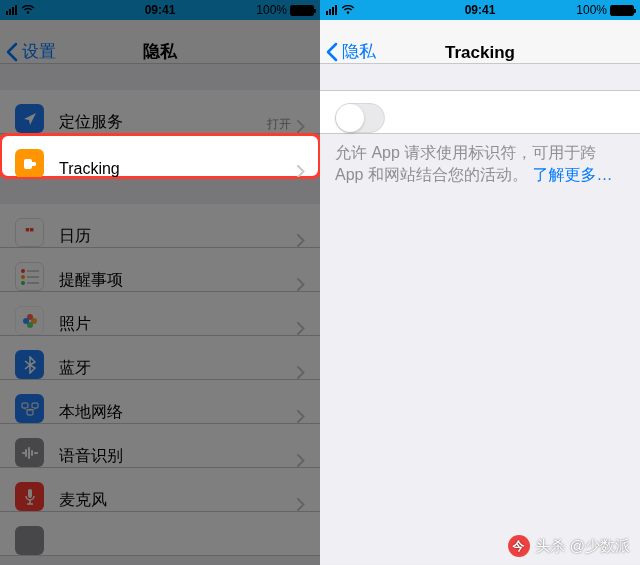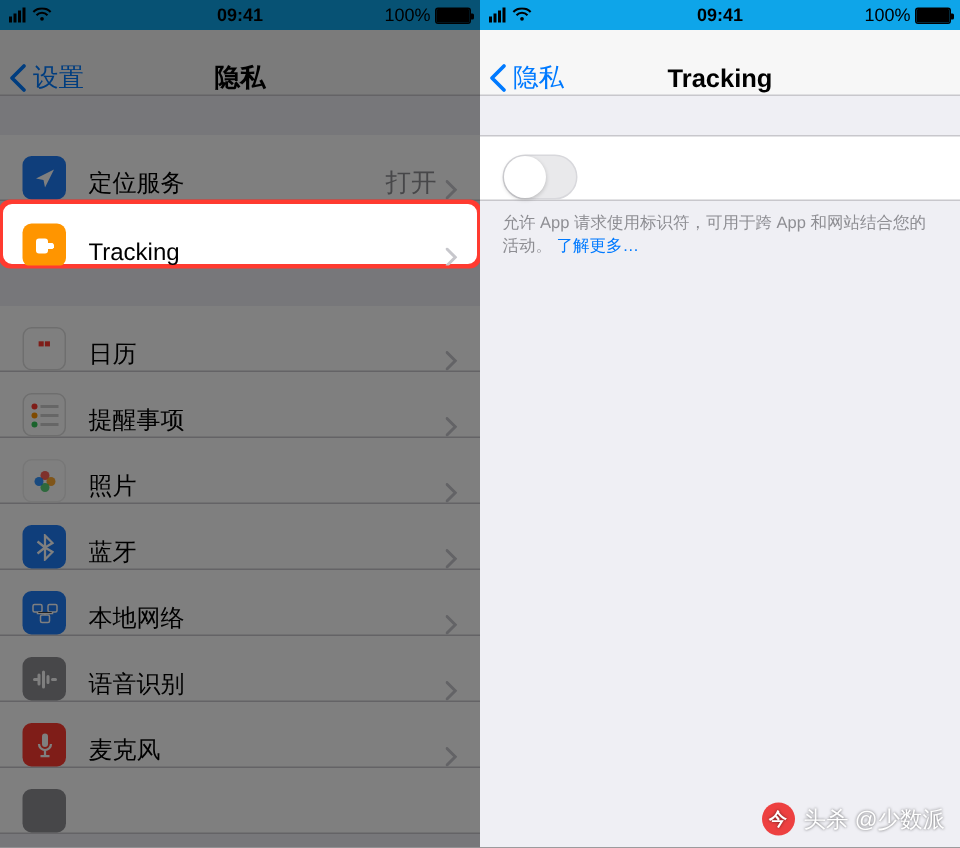--- a/index.html
+++ b/index.html
@@ -25,32 +25,32 @@
 .nav-title { position: absolute; left: 50%; transform: translateX(-50%); font-size: 17px; font-weight: 600; }
 .nav-back { display: flex; align-items: center; color: #007aff; font-size: 17px; padding-left: 6px; }
 .nav-back svg { width: 12px; height: 20px; margin-right: 4px; }
 
 
 .gap { height: 26px; }
 .row { height: 44px; background: #fff; display: flex; align-items: flex-end; padding: 0 15px; border-bottom: 0.5px solid #c8c7cc; position: relative; }
 .row:first-of-type { border-top: 0.5px solid #c8c7cc; }
 .row-icon { width: 29px; height: 29px; border-radius: 6px; margin-right: 15px; display:flex; align-items:center; justify-content:center; flex-shrink:0; }
 .row-label { font-size: 16px; flex: 1; }
-.row-detail { font-size: 17px; color: #8e8e93; margin-right: 6px; }
+.row-detail { font-size: 12px; color: #8e8e93; margin-right: 6px; }
 .chevron { color: #c7c7cc; }
 .chevron svg { width:8px; height:13px; display:block; }
 
 .row.highlight { z-index: 20; box-shadow: 0 0 0 2px #ff3b30 inset; border-radius: 8px; border-bottom: none; }
 .row.highlight::before { content:""; position:absolute; inset:-1px; border:2px solid #ff3b30; border-radius:8px; pointer-events:none; }
 
 
 .toggle { width: 50px; height: 30px; border-radius: 15px; background: #e9e9eb; border:1px solid #d8d8dc; position: relative; }
 .toggle i { position:absolute; width:28px; height:28px; background:#fff; border-radius:50%; top:0; left:0; box-shadow:0 1px 3px rgba(0,0,0,0.2);}
 
-.footer-note { font-size: 11px; color: #8e8e93; padding: 8px 15px; line-height: 1.4; }
+.footer-note { font-size: 16px; color: #8e8e93; padding: 8px 15px; line-height: 1.4; }
 .footer-note a { color: #007aff; text-decoration: none; }
 
 
 .i-loc { background:#1f7cf6; }
 .i-track { background:#ff9500; }
 .i-contacts { background: radial-gradient(circle,#d4d4d4,#bdbdbd); }
 .i-cal { background:#fff; border:0.5px solid #ddd; }
 .i-remind { background:#fff; border:0.5px solid #ddd; }
 .i-photos { background:#fff; border:0.5px solid #eee; }
 .i-bt { background:#1f7cf6; }

